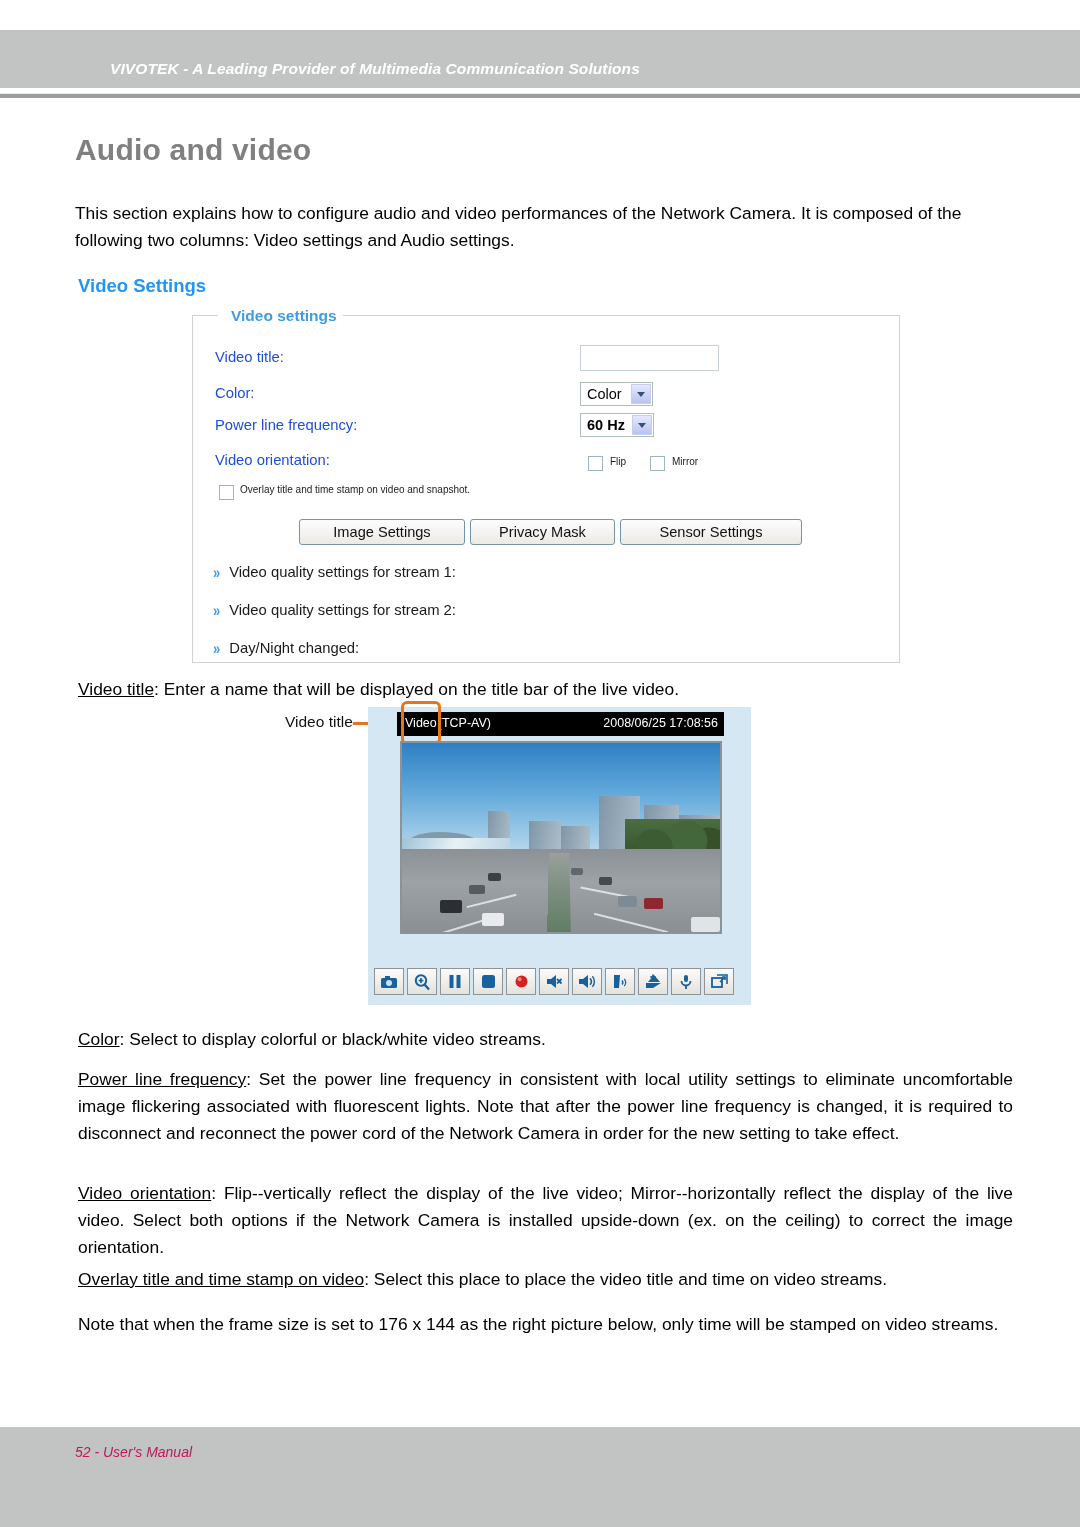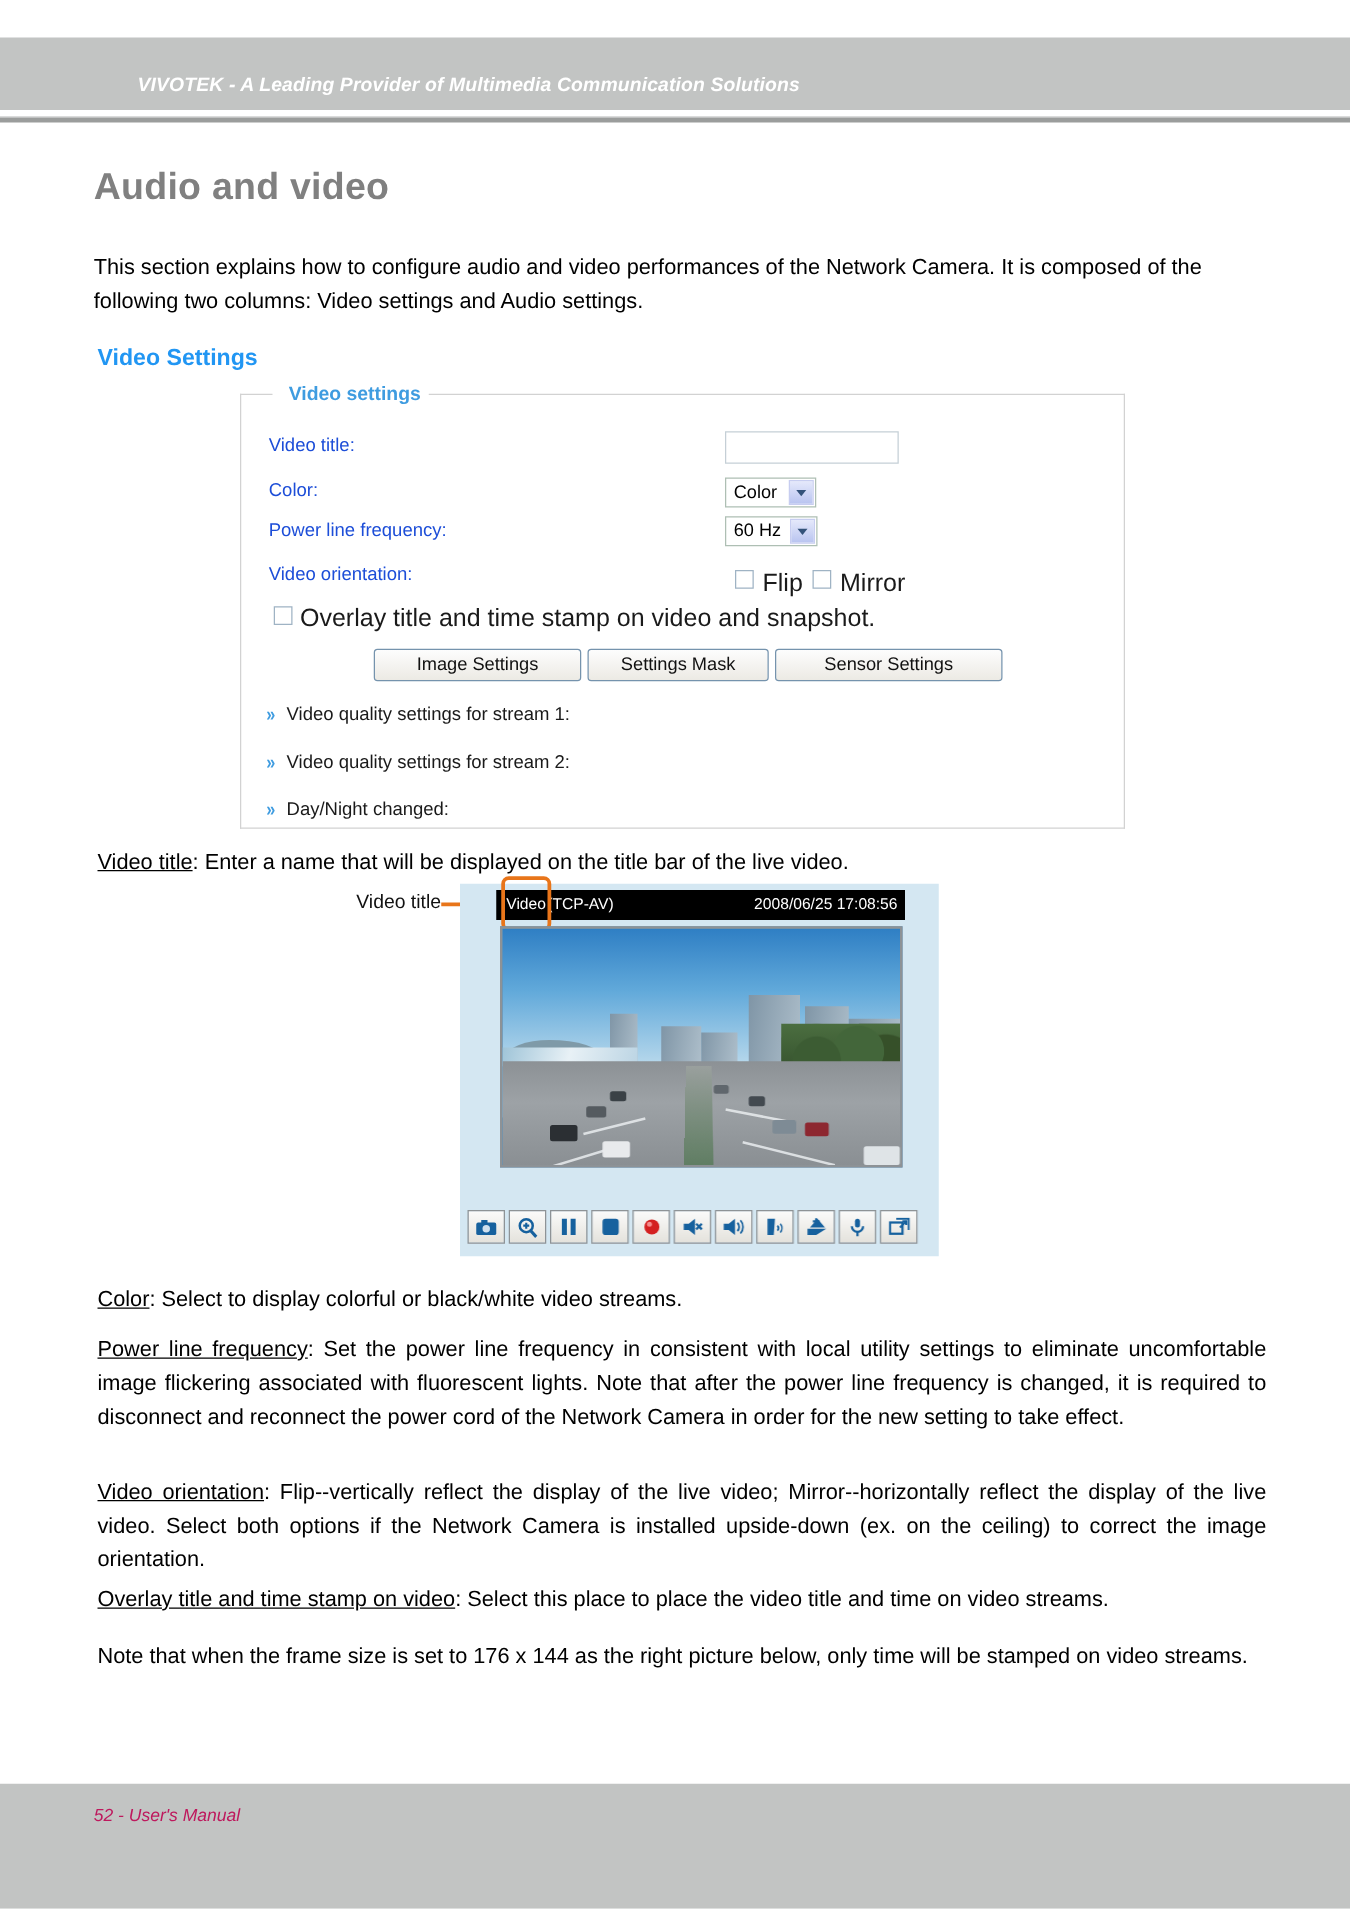--- a/index.html
+++ b/index.html
@@ -141,32 +141,32 @@
     justify-content: center;
   }
   .ddl .arrow::after {
     content: "";
     width: 0; height: 0;
     border-left: 4px solid transparent;
     border-right: 4px solid transparent;
     border-top: 5px solid #33527a;
   }
   #ddl-color { left: 580px; top: 382px; width: 73px; }
-  #ddl-freq  { left: 580px; top: 413px; width: 74px; }
+  #ddl-freq  { left: 580px; top: 413px; width: 74px; font-weight: bold; }
 
   .cbx {
     position: absolute;
     width: 15px; height: 15px;
     border: 1px solid #9fb3c4;
     background: #fff;
     box-sizing: border-box;
   }
   .cbx-text {
     position: absolute;
-    font-size: 20px;
+    font-size: 10px;
     color: #1a1a1a;
   }
 
   .btn {
     position: absolute;
     top: 519px;
     height: 26px;
     border: 1px solid #7593ad;
     border-radius: 3px;
     background: linear-gradient(#fdfdfd, #eceae4);
@@ -366,21 +366,21 @@
 <div class="fld-label" style="top:452px">Video orientation:</div>
 <div class="cbx" style="left:588px; top:456px"></div>
 <div class="cbx-text" style="left:610px; top:456px">Flip</div>
 <div class="cbx" style="left:650px; top:456px"></div>
 <div class="cbx-text" style="left:672px; top:456px">Mirror</div>
 
 <div class="cbx" style="left:219px; top:485px"></div>
 <div class="cbx-text" style="left:240px; top:484px">Overlay title and time stamp on video and snapshot.</div>
 
 <div class="btn" id="btn-image">Image Settings</div>
-<div class="btn" id="btn-privacy">Settings Mask</div>
+<div class="btn" id="btn-privacy">Privacy Mask</div>
 <div class="btn" id="btn-sensor">Sensor Settings</div>
 
 <div class="exp-row" style="top:564px">
   <span class="chev">»</span>
   <span>Video quality settings for stream 1:</span>
 </div>
 <div class="exp-row" style="top:602px">
   <span class="chev">»</span>
   <span>Video quality settings for stream 2:</span>
 </div>

